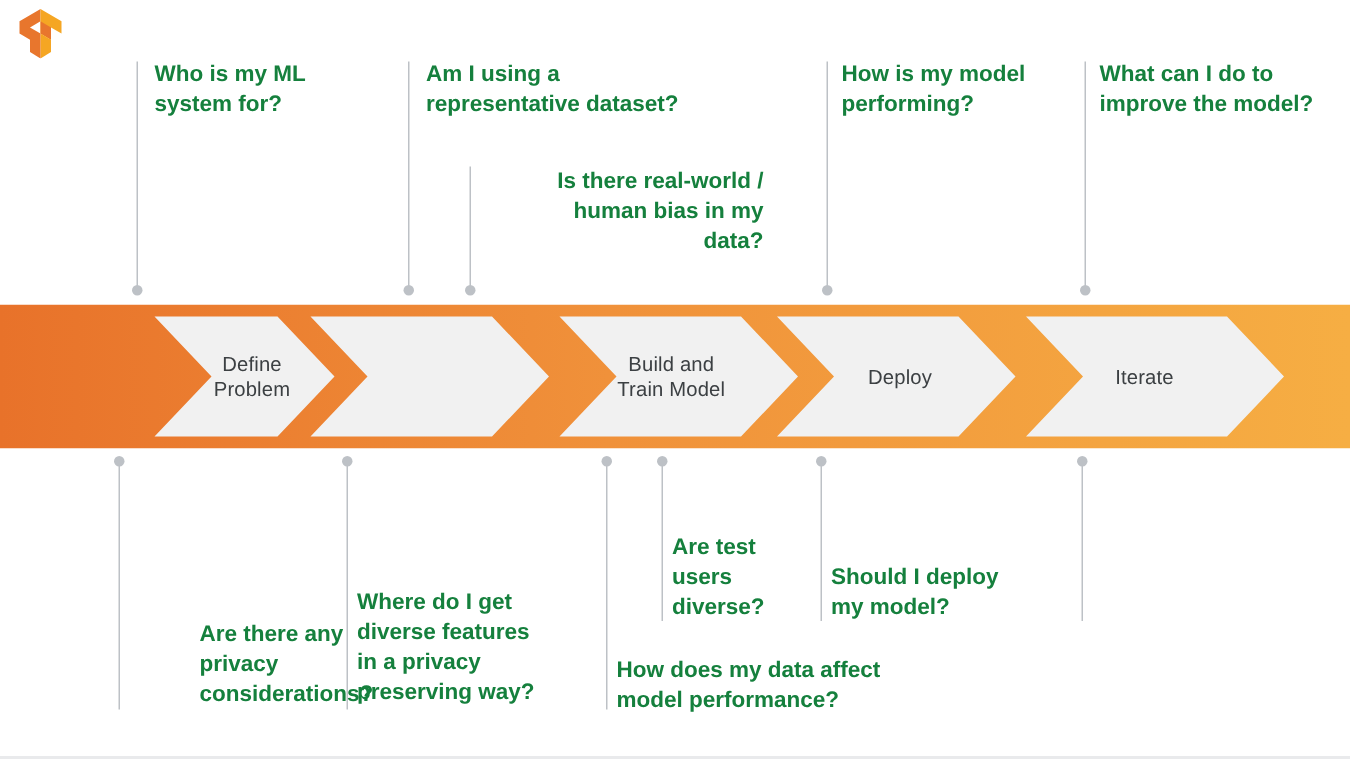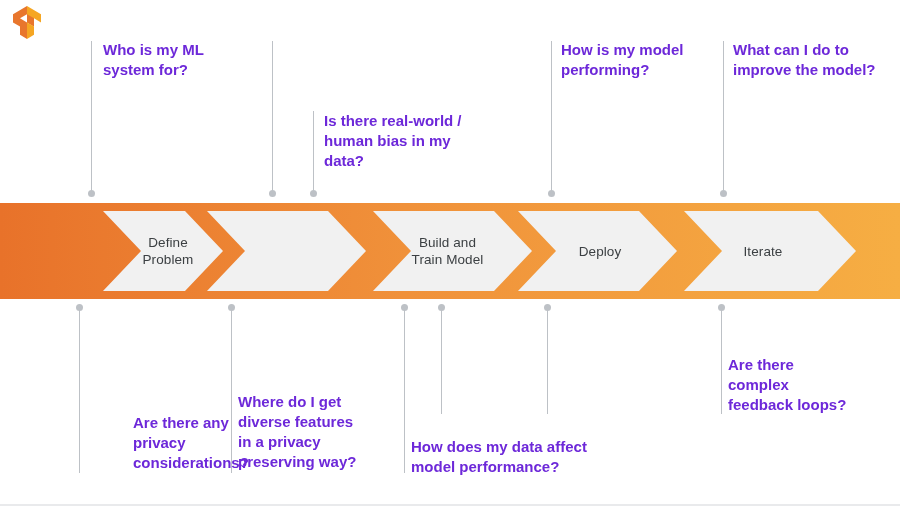--- a/index.html
+++ b/index.html
@@ -73,21 +73,21 @@
     background: #bdc1c6;
   }
 
   
   .callout {
     position: absolute;
     font-family: "Liberation Sans", sans-serif;
     font-size: 15px;
     font-weight: 700;
     line-height: 20px;
-    color: #6d28d9;
+    color: #15803d;
     white-space: pre-line;
   }
 </style>
 </head>
 <body>
 
 <div id="slide">
 
   <div id="tf-logo">
     <svg viewBox="0 0 30 33" width="30" height="33" aria-hidden="true">
@@ -138,22 +138,24 @@
 
   <div class="connector" style="left:551px; top:41px; height:152px;"></div>
   <div class="connector-dot" style="left:548px; top:190px;"></div>
 
   <div class="connector" style="left:723px; top:41px; height:152px;"></div>
   <div class="connector-dot" style="left:720px; top:190px;"></div>
 
   <div class="callout" style="left:103px; top:40px; width:180px;">Who is my ML
 system for?</div>
 
-
-  <div class="callout" style="left:324px; top:111px; width:185px;">Is there real-world /
+  <div class="callout" style="left:284px; top:40px; width:220px;">Am I using a
+representative dataset?</div>
+
+  <div class="callout" style="left:324px; top:111px; width:185px;text-align:right;">Is there real-world /
 human bias in my
 data?</div>
 
   <div class="callout" style="left:561px; top:40px; width:180px;">How is my model
 performing?</div>
 
   <div class="callout" style="left:733px; top:40px; width:180px;">What can I do to
 improve the model?</div>
 
   <div class="connector-dot" style="left:76px; top:304px;"></div>
@@ -179,20 +181,22 @@
 considerations?</div>
 
   <div class="callout" style="left:238px; top:392px; width:175px;">Where do I get
 diverse features
 in a privacy
 preserving way?</div>
 
   <div class="callout" style="left:411px; top:437px; width:230px;">How does my data affect
 model performance?</div>
 
-
-
-  <div class="callout" style="left:728px; top:355px; width:165px;">Are there
-complex
-feedback loops?</div>
+  <div class="callout" style="left:448px; top:355px; width:110px;">Are test
+users
+diverse?</div>
+
+  <div class="callout" style="left:554px; top:375px; width:170px;">Should I deploy
+my model?</div>
+
 
   <div id="slide-bottom-rule"></div>
 </div>
 
 </body></html>

